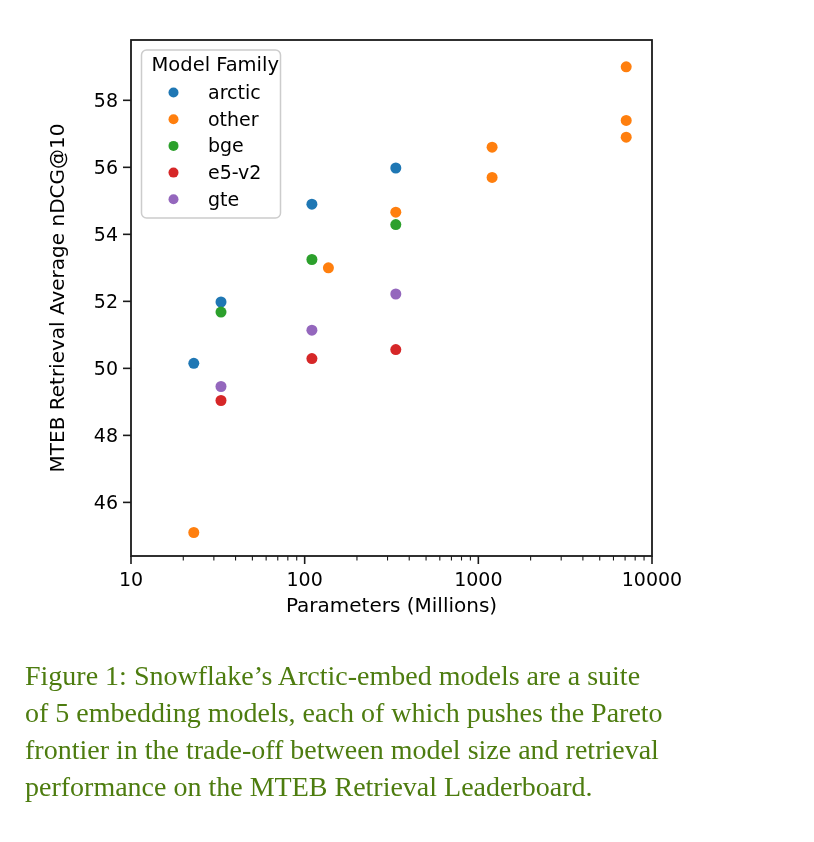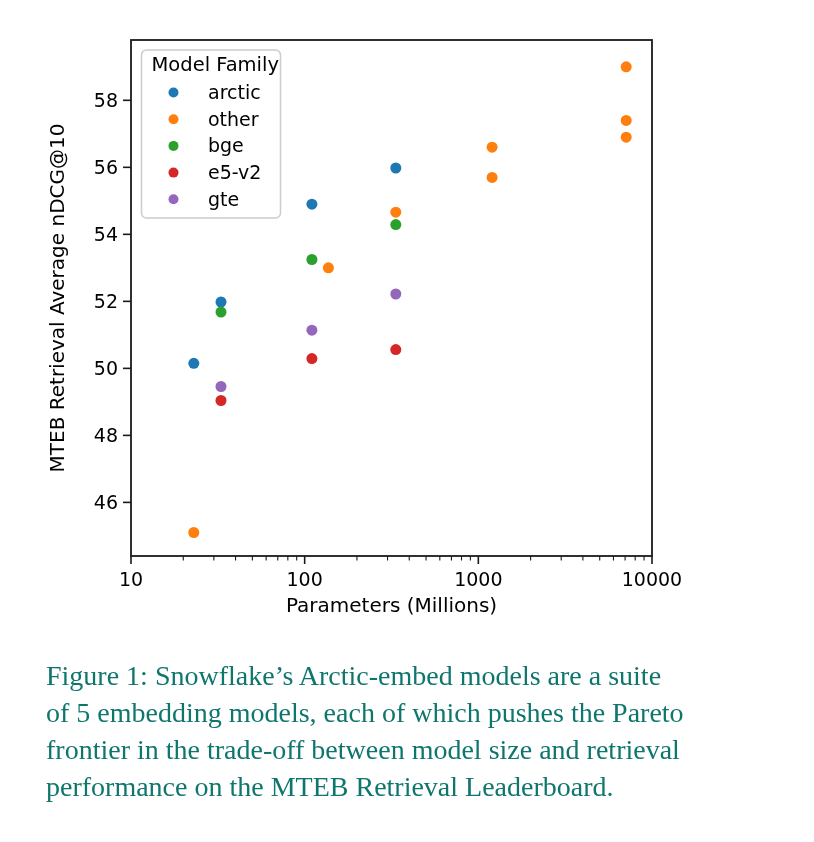--- a/index.html
+++ b/index.html
@@ -15,25 +15,25 @@
     background: #ffffff;
     overflow: hidden;
     font-family: "DejaVu Sans", sans-serif;
   }
   #chart {
     display: block;
     width: 814px;
     height: 645px;
   }
   .caption {
-    margin: 12px 8px 0 46px;
+    margin: 12px 8px 0 25px;
     font-family: "Liberation Serif", serif;
     font-size: 28px;
     line-height: 37px;
-    color: #0f766e;
+    color: #4d7c0f;
     white-space: pre-line;
   }
   text {
     font-family: "DejaVu Sans", sans-serif;
     fill: #000000;
   }
 </style>
 </head>
 <body>
 

